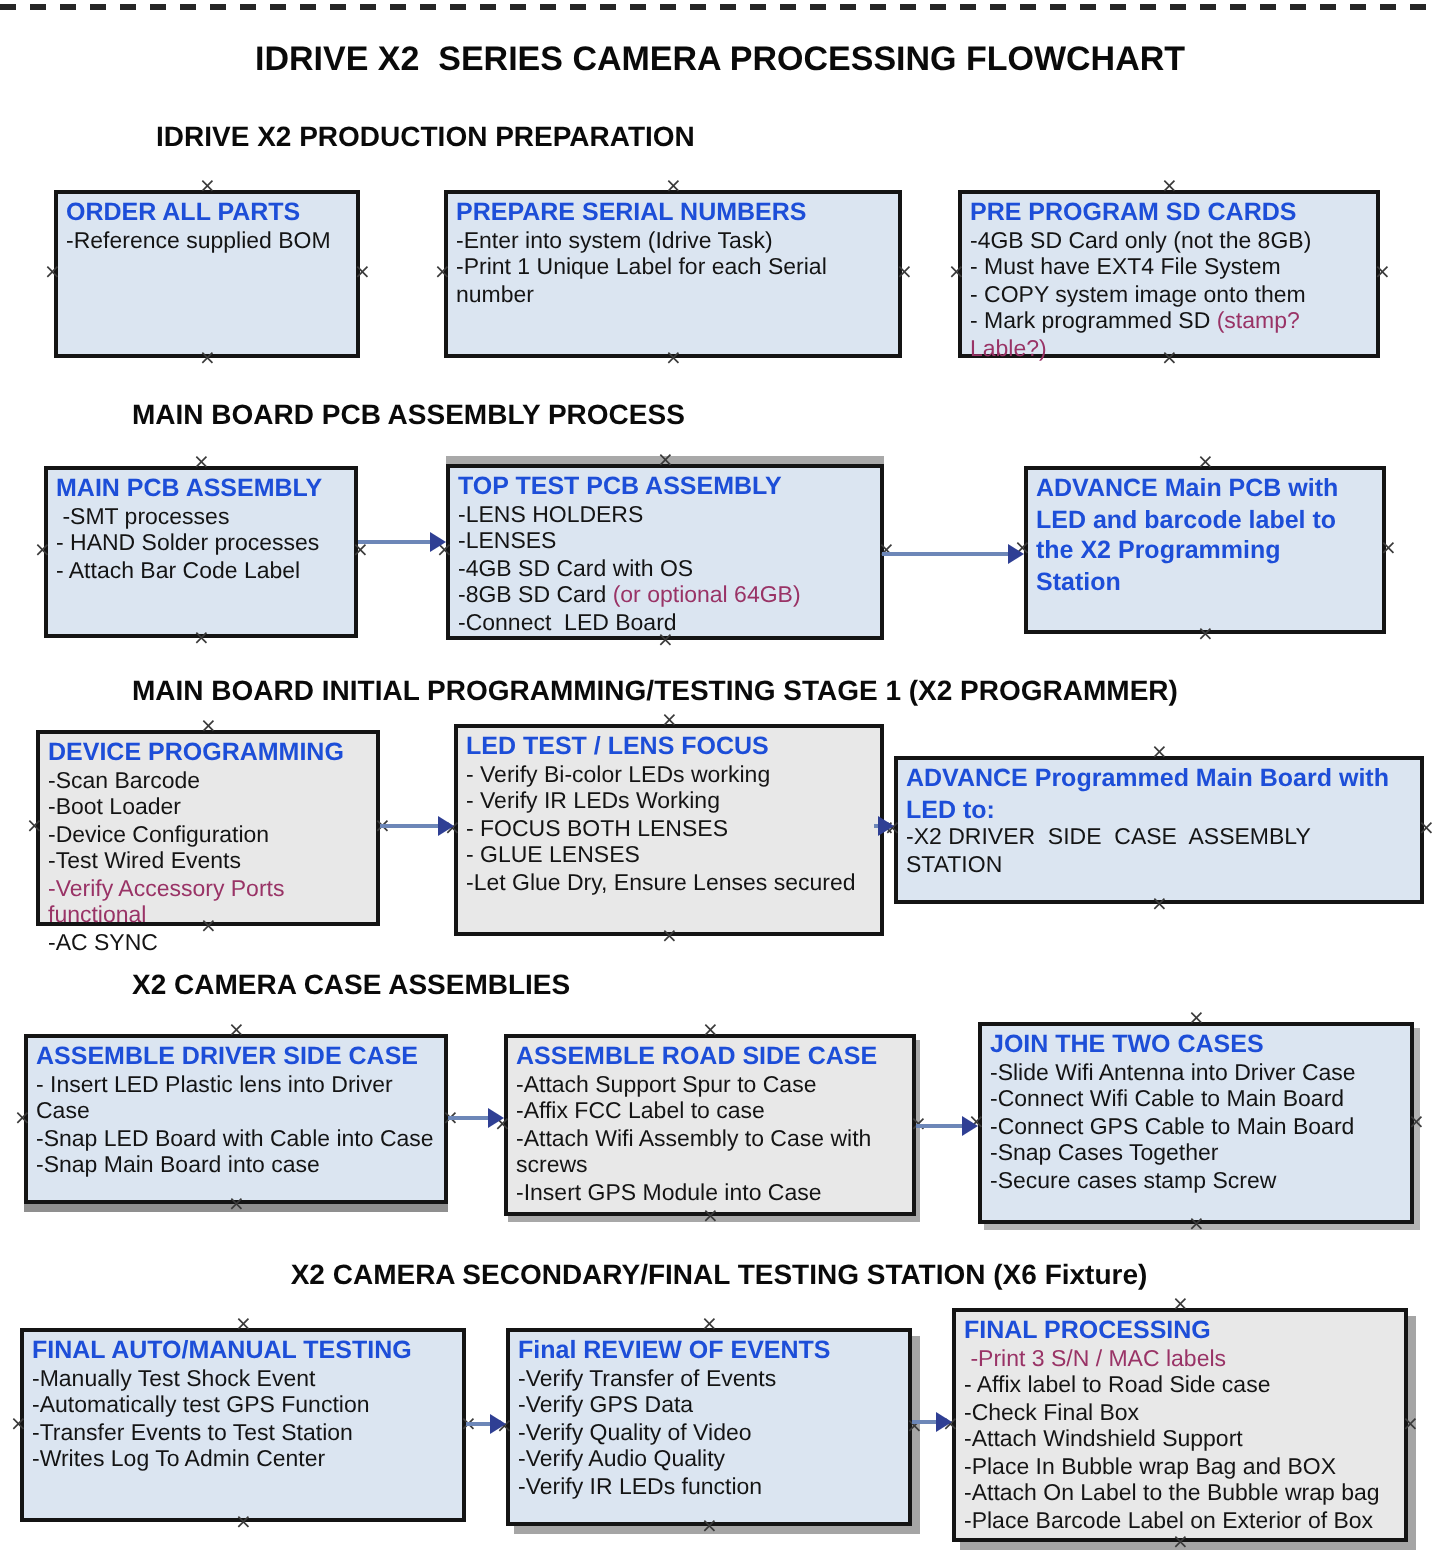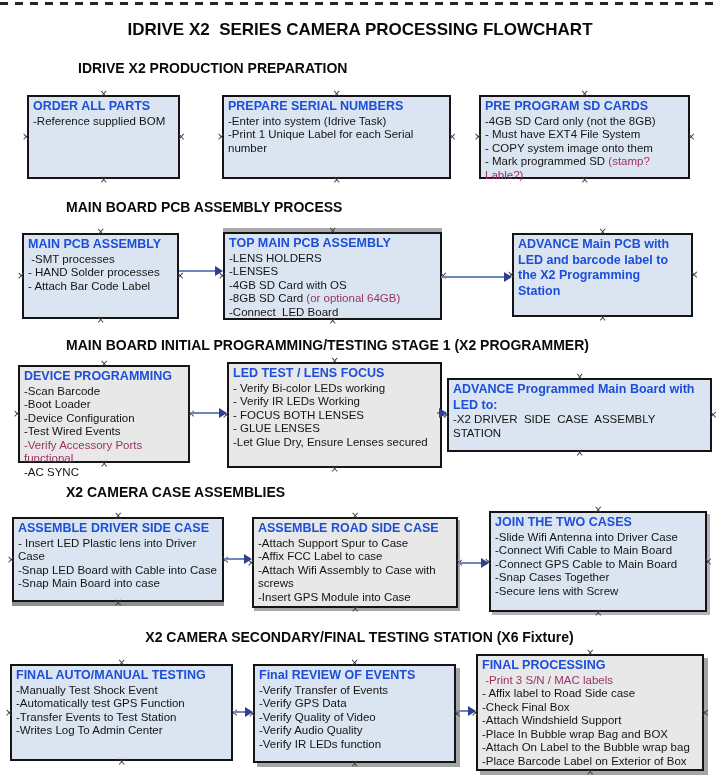--- a/index.html
+++ b/index.html
@@ -80,21 +80,21 @@
     <div class="line"> -SMT processes</div>
     <div class="line">- HAND Solder processes</div>
     <div class="line">- Attach Bar Code Label</div>
   <span class="handle h-t">×</span>
       <span class="handle h-b">×</span>
       <span class="handle h-l">×</span>
       <span class="handle h-r">×</span>
     </div>
 
   <div class="box blue sh-top" style="left:223px;top:232px;width:219px;height:88px">
-    <div class="box-title">TOP MAIN PCB ASSEMBLY</div>
+    <div class="box-title">TOP TEST PCB ASSEMBLY</div>
     <div class="line">-LENS HOLDERS</div>
     <div class="line">-LENSES</div>
     <div class="line">-4GB SD Card with OS</div>
     <div class="line"><span>-8GB SD Card </span><span class="plum">(or optional 64GB)</span></div>
     <div class="line">-Connect  LED Board</div>
   <span class="handle h-t">×</span>
       <span class="handle h-b">×</span>
       <span class="handle h-l">×</span>
       <span class="handle h-r">×</span>
     </div>
@@ -175,21 +175,21 @@
       <span class="handle h-l">×</span>
       <span class="handle h-r">×</span>
     </div>
 
   <div class="box blue sh-br2" style="left:489px;top:511px;width:218px;height:101px">
     <div class="box-title">JOIN THE TWO CASES</div>
     <div class="line">-Slide Wifi Antenna into Driver Case</div>
     <div class="line">-Connect Wifi Cable to Main Board</div>
     <div class="line">-Connect GPS Cable to Main Board</div>
     <div class="line">-Snap Cases Together</div>
-    <div class="line">-Secure lens with Screw</div>
+    <div class="line">-Secure cases stamp Screw</div>
   <span class="handle h-t">×</span>
       <span class="handle h-b">×</span>
       <span class="handle h-l">×</span>
       <span class="handle h-r">×</span>
     </div>
 
   <div class="arrow" style="left:224px;top:558px;width:20px"></div>
   <div class="arrow" style="left:458px;top:562px;width:23px"></div>
 
   <div class="sec-header" style="left:0px;top:629px;width:623px;text-align:center">X2 CAMERA SECONDARY/FINAL TESTING STATION (X6 Fixture)</div>

